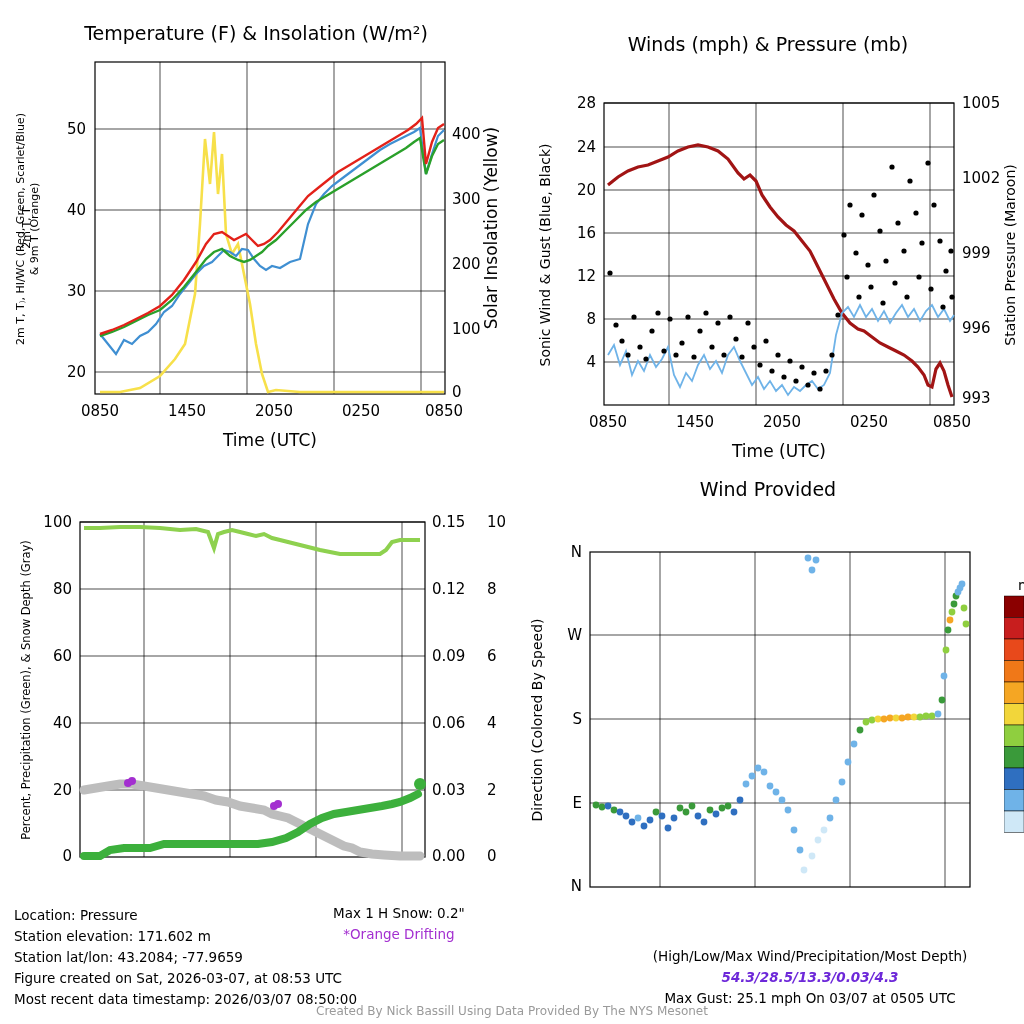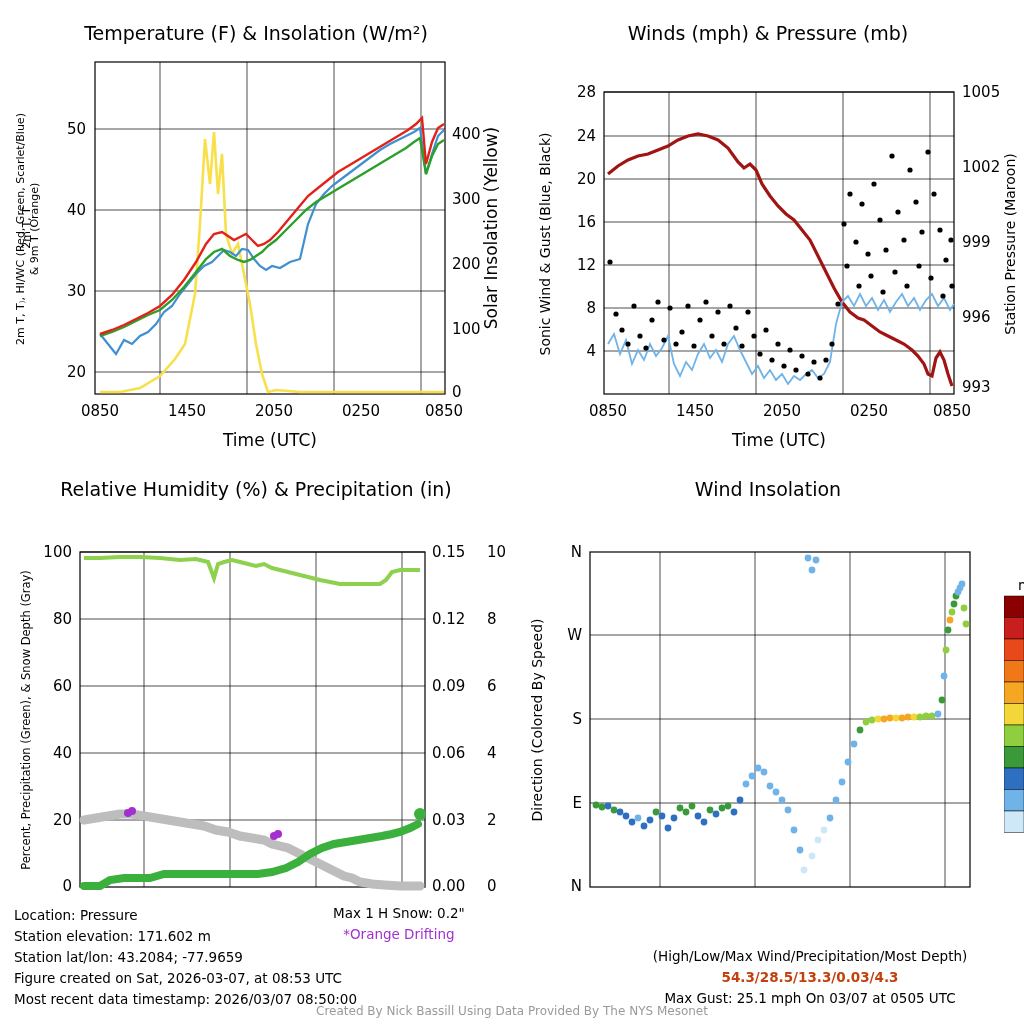--- a/index.html
+++ b/index.html
@@ -6,21 +6,21 @@
   body{width:1024px;height:1024px;background:#ffffff;font-family:"DejaVu Sans",sans-serif;color:#000;position:relative;overflow:hidden;}
   .panel{position:absolute;}
   .title{font-size:19px;text-align:center;}
   svg{display:block;}
   text{font-family:"DejaVu Sans",sans-serif;}
   .footer-left{position:absolute;left:14px;top:905px;font-size:13.5px;line-height:21px;}
   .footer-mid{position:absolute;left:333px;top:903px;font-size:13.5px;line-height:21px;text-align:center;}
   .footer-right{position:absolute;left:600px;top:946px;width:420px;font-size:13.5px;line-height:21px;text-align:center;}
   .credit{position:absolute;left:0;top:1004px;width:1024px;text-align:center;font-size:12px;color:#9a9a9a;}
   .purple{color:#a32fd0;}
-  .red{color:#c2410c;font-weight:bold;}
+  .red{color:#6d28d9;font-weight:bold;font-style:italic;}
 </style>
 </head>
 <body>
 
 <div class="panel" style="left:0;top:0;width:512px;height:470px;">
   <div class="title" style="margin-top:22px;">Temperature (F) &amp; Insolation (W/m²)</div>
   <svg width="512" height="420" viewBox="0 0 512 420">
 
     <rect x="95" y="18" width="350" height="332" fill="none" stroke="#000" stroke-width="1.2"></rect>
 
@@ -62,21 +62,21 @@
 
     <text transform="translate(30,184) rotate(-90)" text-anchor="middle" font-size="11">2m T, T</text>
     <text transform="translate(30,184) rotate(-90)" text-anchor="middle" font-size="11" fill="none">x</text>
     <text transform="translate(24,185) rotate(-90)" text-anchor="middle" font-size="11">2m T, T₎, HI/WC (Red, Green, Scarlet/Blue)</text>
     <text transform="translate(38,185) rotate(-90)" text-anchor="middle" font-size="11">&amp; 9m T (Orange)</text>
     <text transform="translate(497,184) rotate(-90)" text-anchor="middle" font-size="17">Solar Insolation (Yellow)</text>
   </svg>
 </div>
 
 <div class="panel" style="left:512px;top:0;width:512px;height:470px;">
-  <div class="title" style="margin-top:22px;">Winds (mph) &amp; Pressure (mb)</div>
+  <div class="title" style="margin-top:33px;">Winds (mph) &amp; Pressure (mb)</div>
   <svg width="512" height="420" viewBox="0 0 512 420">
     <rect x="92" y="48" width="350" height="302" fill="none" stroke="#000" stroke-width="1.2"></rect>
     <line x1="92" y1="48" x2="442" y2="48" stroke="#000" stroke-width="0.7"></line>
     <line x1="92" y1="92" x2="442" y2="92" stroke="#000" stroke-width="0.7"></line>
     <line x1="92" y1="135" x2="442" y2="135" stroke="#000" stroke-width="0.7"></line>
     <line x1="92" y1="178" x2="442" y2="178" stroke="#000" stroke-width="0.7"></line>
     <line x1="92" y1="221" x2="442" y2="221" stroke="#000" stroke-width="0.7"></line>
     <line x1="92" y1="264" x2="442" y2="264" stroke="#000" stroke-width="0.7"></line>
     <line x1="92" y1="307" x2="442" y2="307" stroke="#000" stroke-width="0.7"></line>
     <line x1="157" y1="48" x2="157" y2="350" stroke="#000" stroke-width="0.7"></line>
@@ -178,21 +178,20 @@
     <text x="270" y="372" text-anchor="middle" font-size="15">2050</text>
     <text x="357" y="372" text-anchor="middle" font-size="15">0250</text>
     <text x="440" y="372" text-anchor="middle" font-size="15">0850</text>
     <text x="267" y="402" text-anchor="middle" font-size="17">Time (UTC)</text>
     <text transform="translate(38,200) rotate(-90)" text-anchor="middle" font-size="14">Sonic Wind &amp; Gust (Blue, Black)</text>
     <text transform="translate(503,200) rotate(-90)" text-anchor="middle" font-size="14">Station Pressure (Maroon)</text>
   </svg>
 </div>
 
 <div class="panel" style="left:0;top:470px;width:512px;height:430px;">
-  <div class="title" style="margin-top:8px;">Relative Humidity (%) &amp; Precipitation (in)</div>
   <svg width="512" height="400" viewBox="0 0 512 400">
     <rect x="80" y="52" width="345" height="335" fill="none" stroke="#000" stroke-width="1.2"></rect>
     <line x1="80" y1="52" x2="425" y2="52" stroke="#000" stroke-width="0.7"></line>
     <line x1="80" y1="119" x2="425" y2="119" stroke="#000" stroke-width="0.7"></line>
     <line x1="80" y1="186" x2="425" y2="186" stroke="#000" stroke-width="0.7"></line>
     <line x1="80" y1="253" x2="425" y2="253" stroke="#000" stroke-width="0.7"></line>
     <line x1="80" y1="320" x2="425" y2="320" stroke="#000" stroke-width="0.7"></line>
     <line x1="144" y1="52" x2="144" y2="387" stroke="#000" stroke-width="0.7"></line>
     <line x1="230" y1="52" x2="230" y2="387" stroke="#000" stroke-width="0.7"></line>
     <line x1="316" y1="52" x2="316" y2="387" stroke="#000" stroke-width="0.7"></line>
@@ -234,21 +233,21 @@
     <text x="84" y="412" text-anchor="middle" font-size="15">0850</text>
     <text x="170" y="412" text-anchor="middle" font-size="15">1450</text>
     <text x="256" y="412" text-anchor="middle" font-size="15">2050</text>
     <text x="342" y="412" text-anchor="middle" font-size="15">0250</text>
     <text x="422" y="412" text-anchor="middle" font-size="15">0850</text>
     <text transform="translate(30,220) rotate(-90)" text-anchor="middle" font-size="11.5">Percent, Precipitation (Green), &amp; Snow Depth (Gray)</text>
   </svg>
 </div>
 
 <div class="panel" style="left:512px;top:470px;width:512px;height:430px;">
-  <div class="title" style="margin-top:8px;">Wind Insolation</div>
+  <div class="title" style="margin-top:8px;">Wind Provided</div>
   <svg width="512" height="400" viewBox="0 0 512 400">
     <rect x="78" y="52" width="380" height="335" fill="none" stroke="#000" stroke-width="1.2"></rect>
     <line x1="78" y1="135" x2="458" y2="135" stroke="#000" stroke-width="0.7"></line>
     <line x1="78" y1="219" x2="458" y2="219" stroke="#000" stroke-width="0.7"></line>
     <line x1="78" y1="303" x2="458" y2="303" stroke="#000" stroke-width="0.7"></line>
     <line x1="148" y1="52" x2="148" y2="387" stroke="#000" stroke-width="0.7"></line>
     <line x1="243" y1="52" x2="243" y2="387" stroke="#000" stroke-width="0.7"></line>
     <line x1="338" y1="52" x2="338" y2="387" stroke="#000" stroke-width="0.7"></line>
     <line x1="433" y1="52" x2="433" y2="387" stroke="#000" stroke-width="0.7"></line>
 

